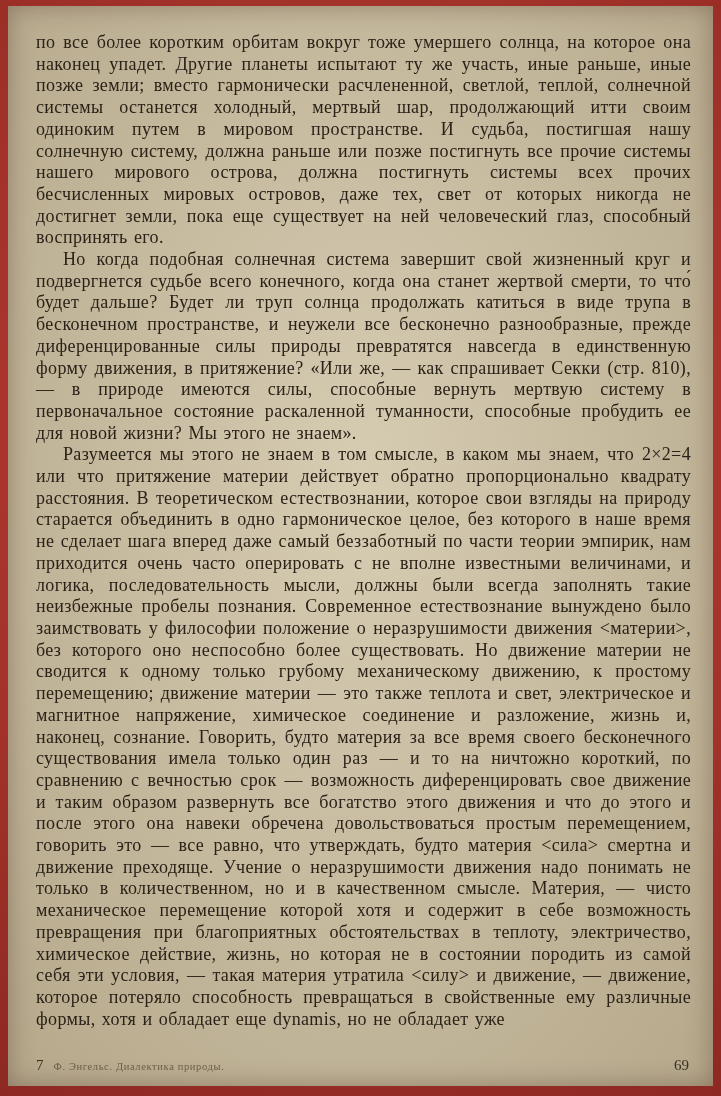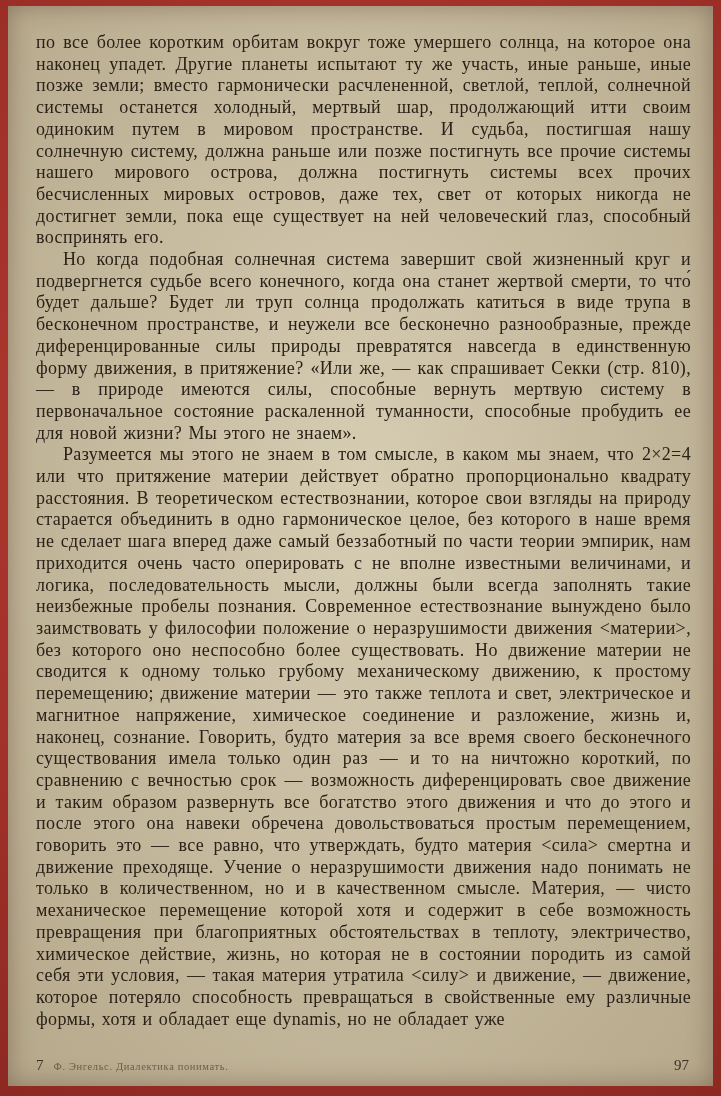--- a/index.html
+++ b/index.html
@@ -88,19 +88,19 @@
 
     <div class="text-block">
       <p>по все более коротким орбитам вокруг тоже умершего солнца, на которое она наконец упадет. Другие планеты испытают ту же участь, иные раньше, иные позже земли; вместо гармонически расчлененной, светлой, теплой, солнечной системы останется холодный, мертвый шар, продолжающий итти своим одиноким путем в мировом пространстве. И судьба, постигшая нашу солнечную систему, должна раньше или позже постигнуть все прочие системы нашего мирового острова, должна постигнуть системы всех прочих бесчисленных мировых островов, даже тех, свет от которых никогда не достигнет земли, пока еще существует на ней человеческий глаз, способный воспринять его.</p>
       <p class="indented">Но когда подобная солнечная система завершит свой жизненный круг и подвергнется судьбе всего конечного, когда она станет жертвой смерти, то что́ будет дальше? Будет ли труп солнца продолжать катиться в виде трупа в бесконечном пространстве, и неужели все бесконечно разнообразные, прежде диференцированные силы природы превратятся навсегда в единственную форму движения, в притяжение? «Или же, — как спрашивает Секки (стр. 810), — в природе имеются силы, способные вернуть мертвую систему в первоначальное состояние раскаленной туманности, способные пробудить ее для новой жизни? Мы этого не знаем».</p>
       <p class="indented">Разумеется мы этого не знаем в том смысле, в каком мы знаем, что 2×2=4 или что притяжение материи действует обратно пропорционально квадрату расстояния. В теоретическом естествознании, которое свои взгляды на природу старается объединить в одно гармоническое целое, без которого в наше время не сделает шага вперед даже самый беззаботный по части теории эмпирик, нам приходится очень часто оперировать с не вполне известными величинами, и логика, последовательность мысли, должны были всегда заполнять такие неизбежные пробелы познания. Современное естествознание вынуждено было заимствовать у философии положение о неразрушимости движения &lt;материи&gt;, без которого оно неспособно более существовать. Но движение материи не сводится к одному только грубому механическому движению, к простому перемещению; движение материи — это также теплота и свет, электрическое и магнитное напряжение, химическое соединение и разложение, жизнь и, наконец, сознание. Говорить, будто материя за все время своего бесконечного существования имела только один раз — и то на ничтожно короткий, по сравнению с вечностью срок — возможность диференцировать свое движение и таким образом развернуть все богатство этого движения и что до этого и после этого она навеки обречена довольствоваться простым перемещением, говорить это — все равно, что утверждать, будто материя &lt;сила&gt; смертна и движение преходяще. Учение о неразрушимости движения надо понимать не только в количественном, но и в качественном смысле. Материя, — чисто механическое перемещение которой хотя и содержит в себе возможность превращения при благоприятных обстоятельствах в теплоту, электричество, химическое действие, жизнь, но которая не в состоянии породить из самой себя эти условия, — такая материя утратила &lt;силу&gt; и движение, — движение, которое потеряло способность превращаться в свойственные ему различные формы, хотя и обладает еще dynamis, но не обладает уже</p>
     </div>
 
     <div class="footer-line">
       <div class="footer-left">
         <span class="signature-number">7</span>
-        <span class="signature-text">Ф. Энгельс.  Диалектика понимать.</span>
+        <span class="signature-text">Ф. Энгельс.  Диалектика природы.</span>
       </div>
-      <span class="page-number">97</span>
+      <span class="page-number">69</span>
     </div>
 
   </div>
 </div>
 
 </body></html>

